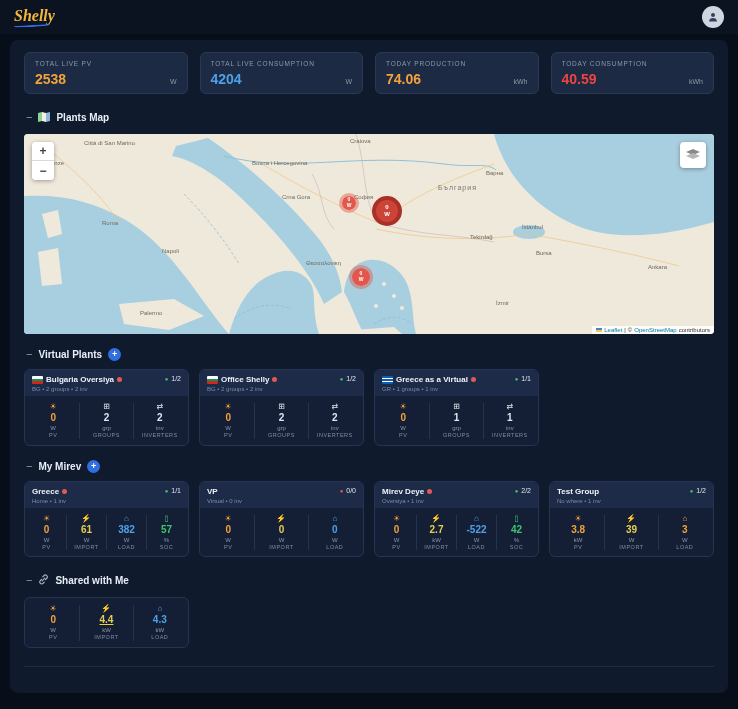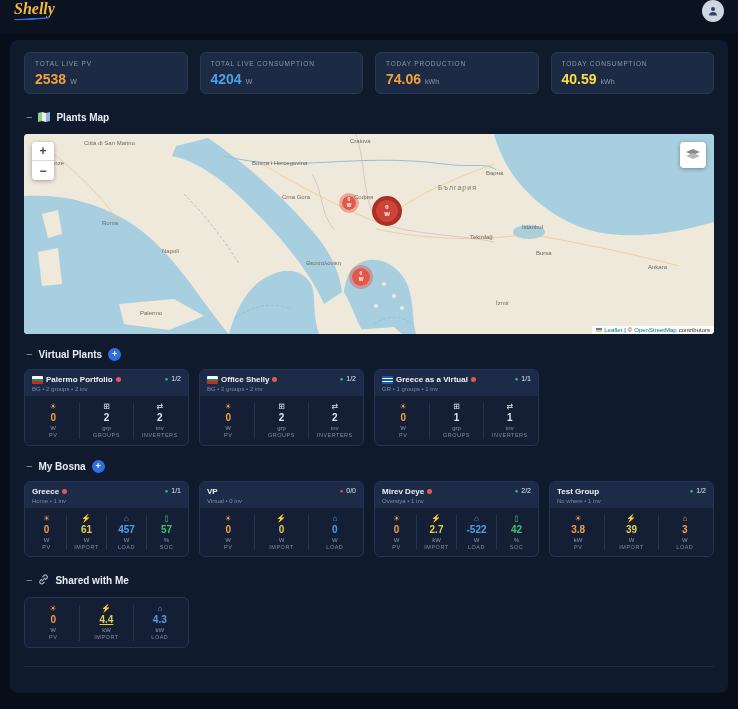--- a/index.html
+++ b/index.html
@@ -1,32 +1,32 @@
 <!DOCTYPE html>
 <html><head>
 <meta charset="utf-8">
 <style>
   * { box-sizing: border-box; margin: 0; padding: 0; }
   html,body { width:738px; height:709px; overflow:hidden; }
   body { background:#070d19; font-family:"Liberation Sans", sans-serif; color:#dfe7f2; }
 
   
-  .topbar { height:34px; background:#0b1220; display:flex; align-items:flex-start; justify-content:space-between; padding:0 14px; }
+  .topbar { height:34px; background:#0b1220; display:flex; align-items:center; justify-content:space-between; padding:0 14px; }
   .logo { font-family:"Liberation Serif", serif; font-style:italic; font-weight:bold; font-size:16px; color:#f5b63c; line-height:1; }
   .logo-swoosh { display:block; width:36px; height:3px; border-bottom:2px solid #2f6fe0; border-radius:50%; margin-top:-1px; transform:rotate(-3deg); }
   .avatar { width:22px; height:22px; border-radius:50%; background:#cfd6e0; display:flex; align-items:center; justify-content:center; cursor:pointer; }
 
   
   .panel { margin:6px 10px 10px; background:#0f1a2d; border-radius:8px; padding:12px 14px 14px; min-height:653px; }
 
   
   .stats-row { display:grid; grid-template-columns:repeat(4,1fr); gap:12px; }
   .stat-card { background:#1d2a44; border:1px solid #2a3854; border-radius:6px; padding:7px 10px 6px; }
   .stat-label { font-size:6.5px; letter-spacing:.8px; color:#8b98ab; text-transform:uppercase; margin-bottom:4px; white-space:nowrap; overflow:hidden; }
-  .stat-value-row { display:flex; align-items:baseline; gap:4px; }
+  .stat-value-row { display:flex; align-items:baseline; gap:4px;justify-content:space-between; }
   .stat-value { font-size:14px; font-weight:bold; }
   .stat-unit { font-size:7px; color:#8b98ab; }
 
   
   .section-header { display:flex; align-items:center; gap:6px; margin:14px 2px 8px; }
   .collapse { color:#8fa0b5; font-size:11px; line-height:1; cursor:pointer; }
   .sec-title { font-size:10px; font-weight:bold; color:#e8eef6; }
   .add-btn { width:13px; height:13px; border-radius:50%; background:#2f6fe0; color:#fff; font-size:9px; line-height:13px; text-align:center; cursor:pointer; border:0; padding:0; font-weight:bold; }
 
   
@@ -104,21 +104,21 @@
     <div class="stat-card">
       <div class="stat-label">TODAY PRODUCTION</div>
       <div class="stat-value-row">
         <span class="stat-value" style="color: rgb(242, 162, 59);">74.06</span>
         <span class="stat-unit">kWh</span>
       </div>
     </div>
     <div class="stat-card">
       <div class="stat-label">TODAY CONSUMPTION</div>
       <div class="stat-value-row">
-        <span class="stat-value" style="color: #fde047;">40.59</span>
+        <span class="stat-value" style="color: #ef4444;">40.59</span>
         <span class="stat-unit">kWh</span>
       </div>
     </div>
   </div>
 
   <div class="section-header">
     <span class="collapse">−</span>
     <span><svg width="12" height="10" viewBox="0 0 12 10">
           <polygon points="0,1 4,0 4,9 0,10" fill="#8fd08f"></polygon>
           <polygon points="4,0 8,1 8,10 4,9" fill="#f0f0e8"></polygon>
@@ -221,21 +221,21 @@
     <button class="add-btn">+</button>
   </div>
 
   <div class="cards-grid">
 
     <div class="card">
       <div class="card-head">
         <div>
           <div class="title-row">
             <span class="flag flag-bg"></span>
-            <span class="card-title">Palermo Portfolio</span>
+            <span class="card-title">Bulgaria Oversiya</span>
             <span class="alert-dot"></span>
           </div>
           <div class="card-sub">BG • 2 groups • 2 inv</div>
         </div>
         <div class="card-status">
           <span class="status-dot" style="color: rgb(63, 196, 108);"></span>
           <span>1/2</span>
         </div>
       </div>
       <div class="card-stats">
@@ -330,21 +330,21 @@
           <div class="s-value" style="color: rgb(223, 230, 239);">1</div>
           <div class="s-unit">inv</div>
           <div class="s-label">INVERTERS</div>
         </div>
       </div>
     </div>
   </div>
 
   <div class="section-header">
     <span class="collapse">−</span>
-    <span class="sec-title">My Bosna</span>
+    <span class="sec-title">My Mirev</span>
     <button class="add-btn">+</button>
   </div>
 
   <div class="cards-grid">
 
     <div class="card">
       <div class="card-head">
         <div>
           <div class="title-row">
             <span class="card-title">Greece</span>
@@ -365,21 +365,21 @@
           <div class="s-label">PV</div>
         </div>
         <div class="stat-col">
           <div class="s-icon" style="color: rgb(228, 207, 78);">⚡</div>
           <div class="s-value" style="color: rgb(228, 207, 78);">61</div>
           <div class="s-unit">W</div>
           <div class="s-label">IMPORT</div>
         </div>
         <div class="stat-col">
           <div class="s-icon" style="color: rgb(78, 161, 232);">⌂</div>
-          <div class="s-value" style="color: rgb(78, 161, 232);">457</div>
+          <div class="s-value" style="color: rgb(78, 161, 232);">382</div>
           <div class="s-unit">W</div>
           <div class="s-label">LOAD</div>
         </div>
         <div class="stat-col">
           <div class="s-icon" style="color: rgb(63, 196, 108);">▯</div>
           <div class="s-value" style="color: rgb(63, 196, 108);">57</div>
           <div class="s-unit">%</div>
           <div class="s-label">SOC</div>
         </div>
       </div>

